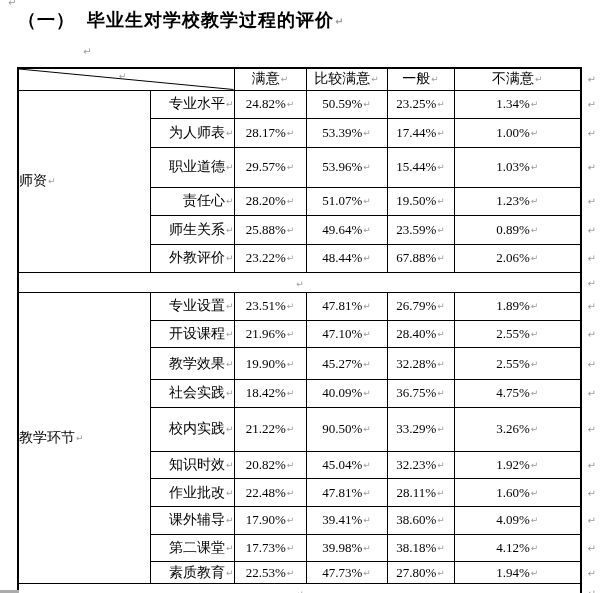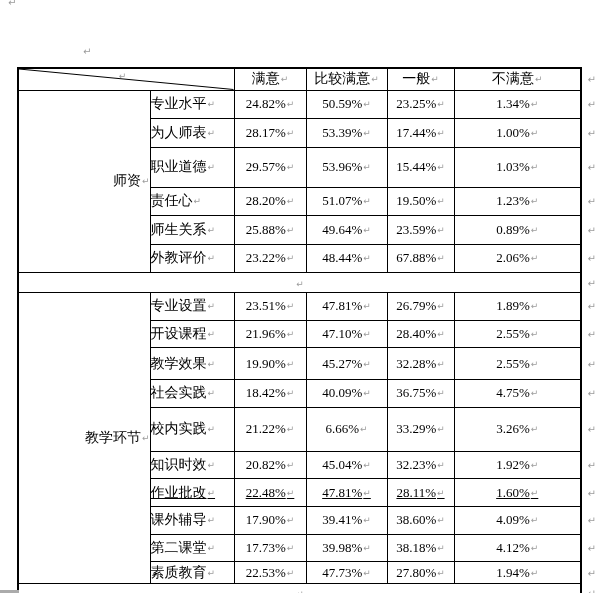--- a/index.html
+++ b/index.html
@@ -43,22 +43,22 @@
     padding:0;
     font-weight:normal;
     overflow:visible;
   }
   tr.header-row { height:22px; }
   th.diag-cell { position:relative; }
   th.diag-cell svg { position:absolute; left:0; top:0; width:100%; height:100%; display:block; }
   th.diag-cell .pm { position:absolute; left:46%; top:2px; }
 
   .col-head { font-size:14px; }
-  td.group-cell { text-align:right; vertical-align:middle; font-size:14px;margin-top:36px; }
-  td.item-cell { text-align:left; padding-left:5px; font-size:14px; }
+  td.group-cell { text-align:left; vertical-align:middle; font-size:14px;margin-top:36px; }
+  td.item-cell { text-align:right; padding-left:5px; font-size:14px; }
   td.num-cell { text-align:center; font-size:13px; }
   td.sep-cell { text-align:center; }
 
   td.row-last, th.row-last, td.sep-cell { position:relative; }
   .rowmark {
     position:absolute; right:-16px; top:50%; transform:translateY(-50%);
     color:#9c9c9c; font-family:"DejaVu Sans", sans-serif; font-size:10px;
   }
 
   .corner-artifact {
@@ -66,20 +66,23 @@
     background:#ababab;
   }
 </style>
 </head>
 <body>
 
 <div class="page">
 
   <span class="loose-pm" style="left:8px; top:-3px;">↵</span>
 
+  <div class="doc-title">
+    <span>（一）</span><span class="title-text">毕业生对学校教学过程的评价</span><span class="pm">↵</span>
+  </div>
 
   <span class="loose-pm" style="left:83px; top:46px;">↵</span>
 
   <table class="eval">
     <colgroup>
       <col style="width:132px">
         <col style="width:84px">
         <col style="width:72px">
       <col style="width:81px">
         <col style="width:67px">
@@ -171,32 +174,32 @@
         <tr style="height: 27.6px;">
           <td class="item-cell"><span>社会实践</span><span class="pm">↵</span></td>
           <td class="num-cell"><span>18.42%</span><span class="pm">↵</span></td>
           <td class="num-cell"><span>40.09%</span><span class="pm">↵</span></td>
           <td class="num-cell"><span>36.75%</span><span class="pm">↵</span></td>
           <td class="num-cell row-last"><span>4.75%</span><span class="pm">↵</span><span class="rowmark">↵</span></td>
         </tr>
         <tr style="height: 44px;">
           <td class="item-cell"><span>校内实践</span><span class="pm">↵</span></td>
           <td class="num-cell"><span>21.22%</span><span class="pm">↵</span></td>
-          <td class="num-cell"><span>6.66%</span><span class="pm">↵</span></td>
+          <td class="num-cell"><span>90.50%</span><span class="pm">↵</span></td>
           <td class="num-cell"><span>33.29%</span><span class="pm">↵</span></td>
           <td class="num-cell row-last"><span>3.26%</span><span class="pm">↵</span><span class="rowmark">↵</span></td>
         </tr>
         <tr style="height: 27.6px;">
           <td class="item-cell"><span>知识时效</span><span class="pm">↵</span></td>
           <td class="num-cell"><span>20.82%</span><span class="pm">↵</span></td>
           <td class="num-cell"><span>45.04%</span><span class="pm">↵</span></td>
           <td class="num-cell"><span>32.23%</span><span class="pm">↵</span></td>
           <td class="num-cell row-last"><span>1.92%</span><span class="pm">↵</span><span class="rowmark">↵</span></td>
         </tr>
-        <tr style="height: 27.6px; text-decoration: underline;">
+        <tr style="height: 27.6px;">
           <td class="item-cell"><span>作业批改</span><span class="pm">↵</span></td>
           <td class="num-cell"><span>22.48%</span><span class="pm">↵</span></td>
           <td class="num-cell"><span>47.81%</span><span class="pm">↵</span></td>
           <td class="num-cell"><span>28.11%</span><span class="pm">↵</span></td>
           <td class="num-cell row-last"><span>1.60%</span><span class="pm">↵</span><span class="rowmark">↵</span></td>
         </tr>
         <tr style="height: 27.6px; padding-left: 20px;">
           <td class="item-cell"><span>课外辅导</span><span class="pm">↵</span></td>
           <td class="num-cell"><span>17.90%</span><span class="pm">↵</span></td>
           <td class="num-cell"><span>39.41%</span><span class="pm">↵</span></td>

